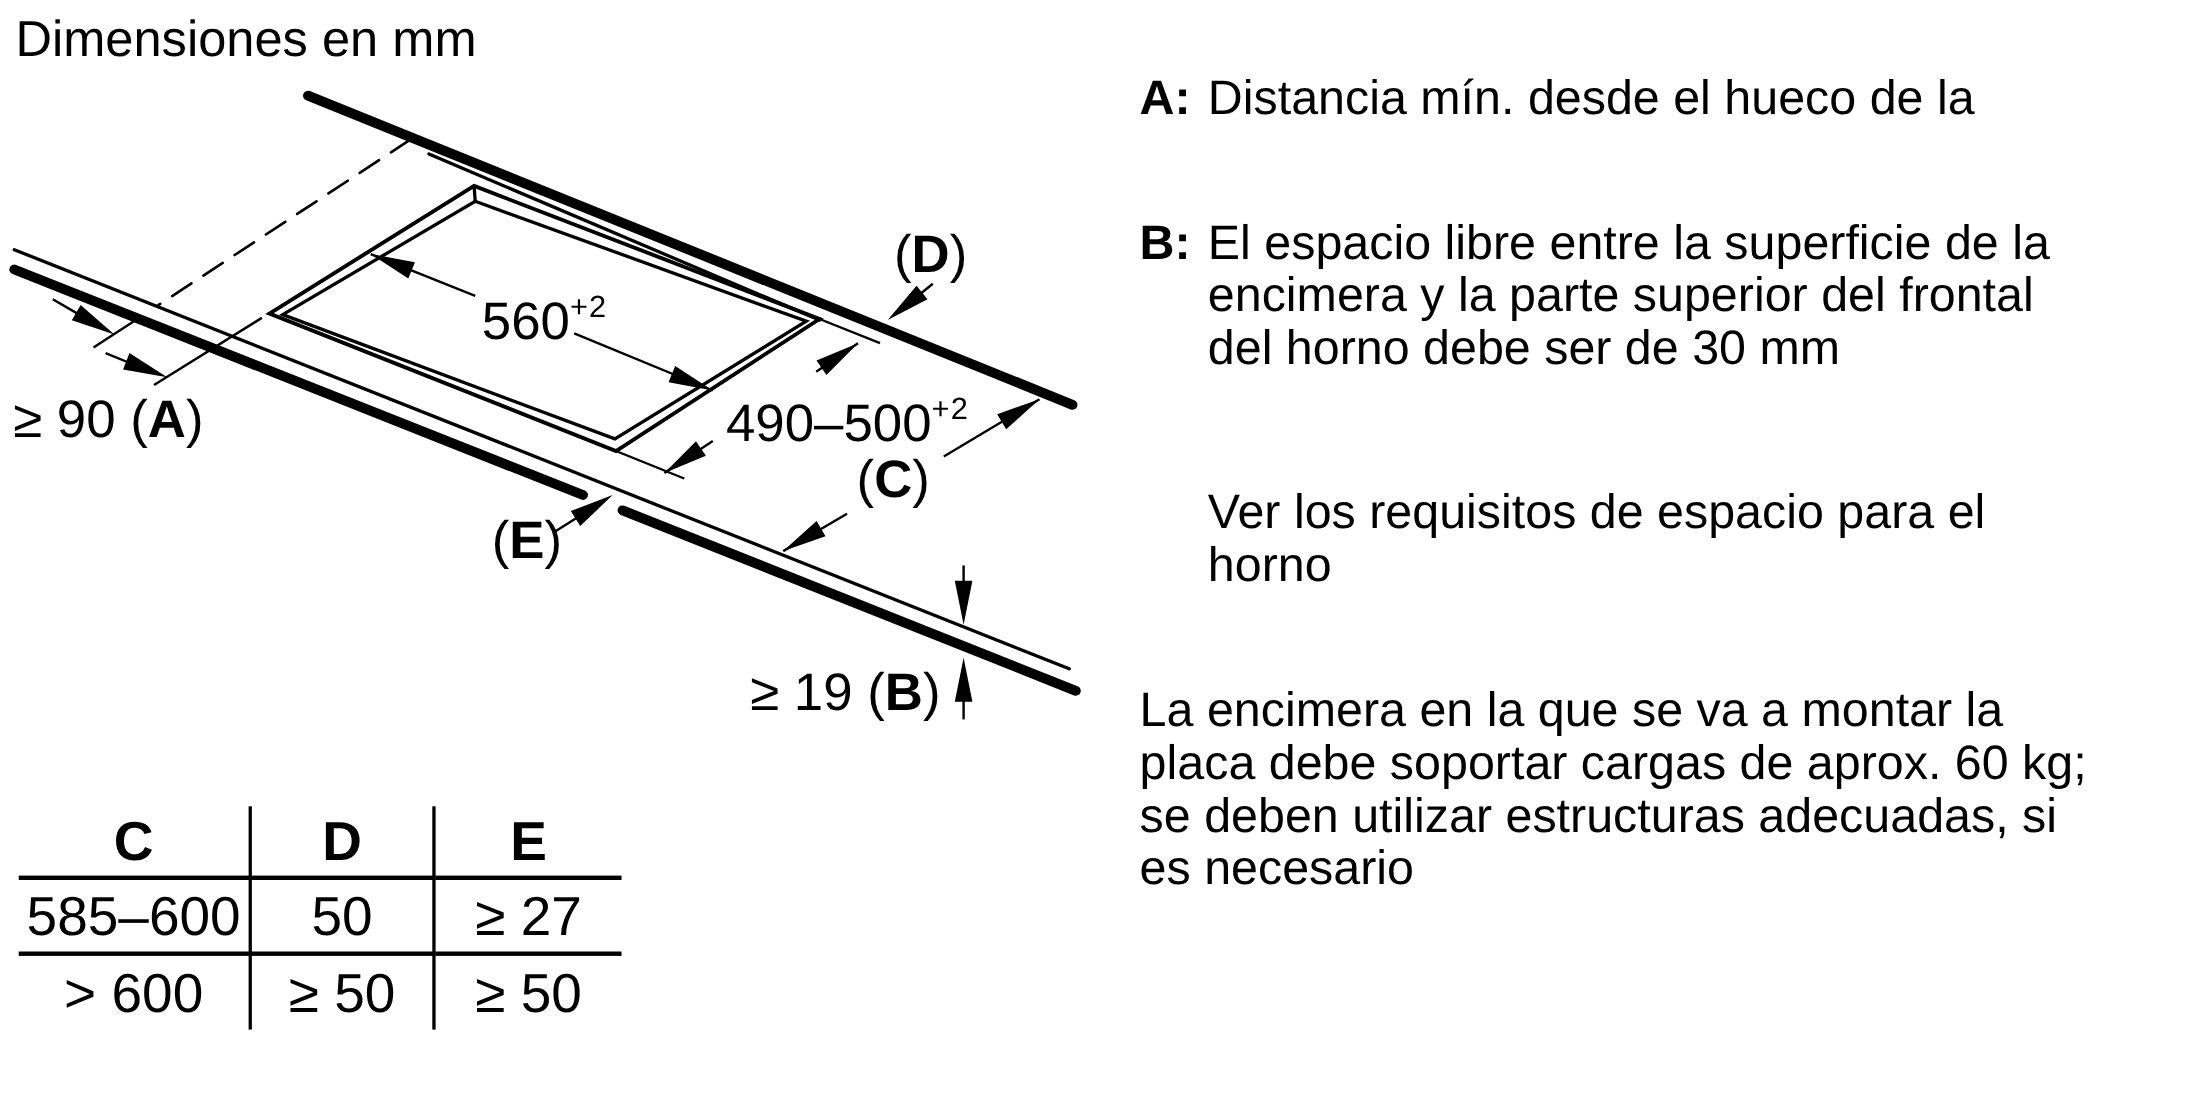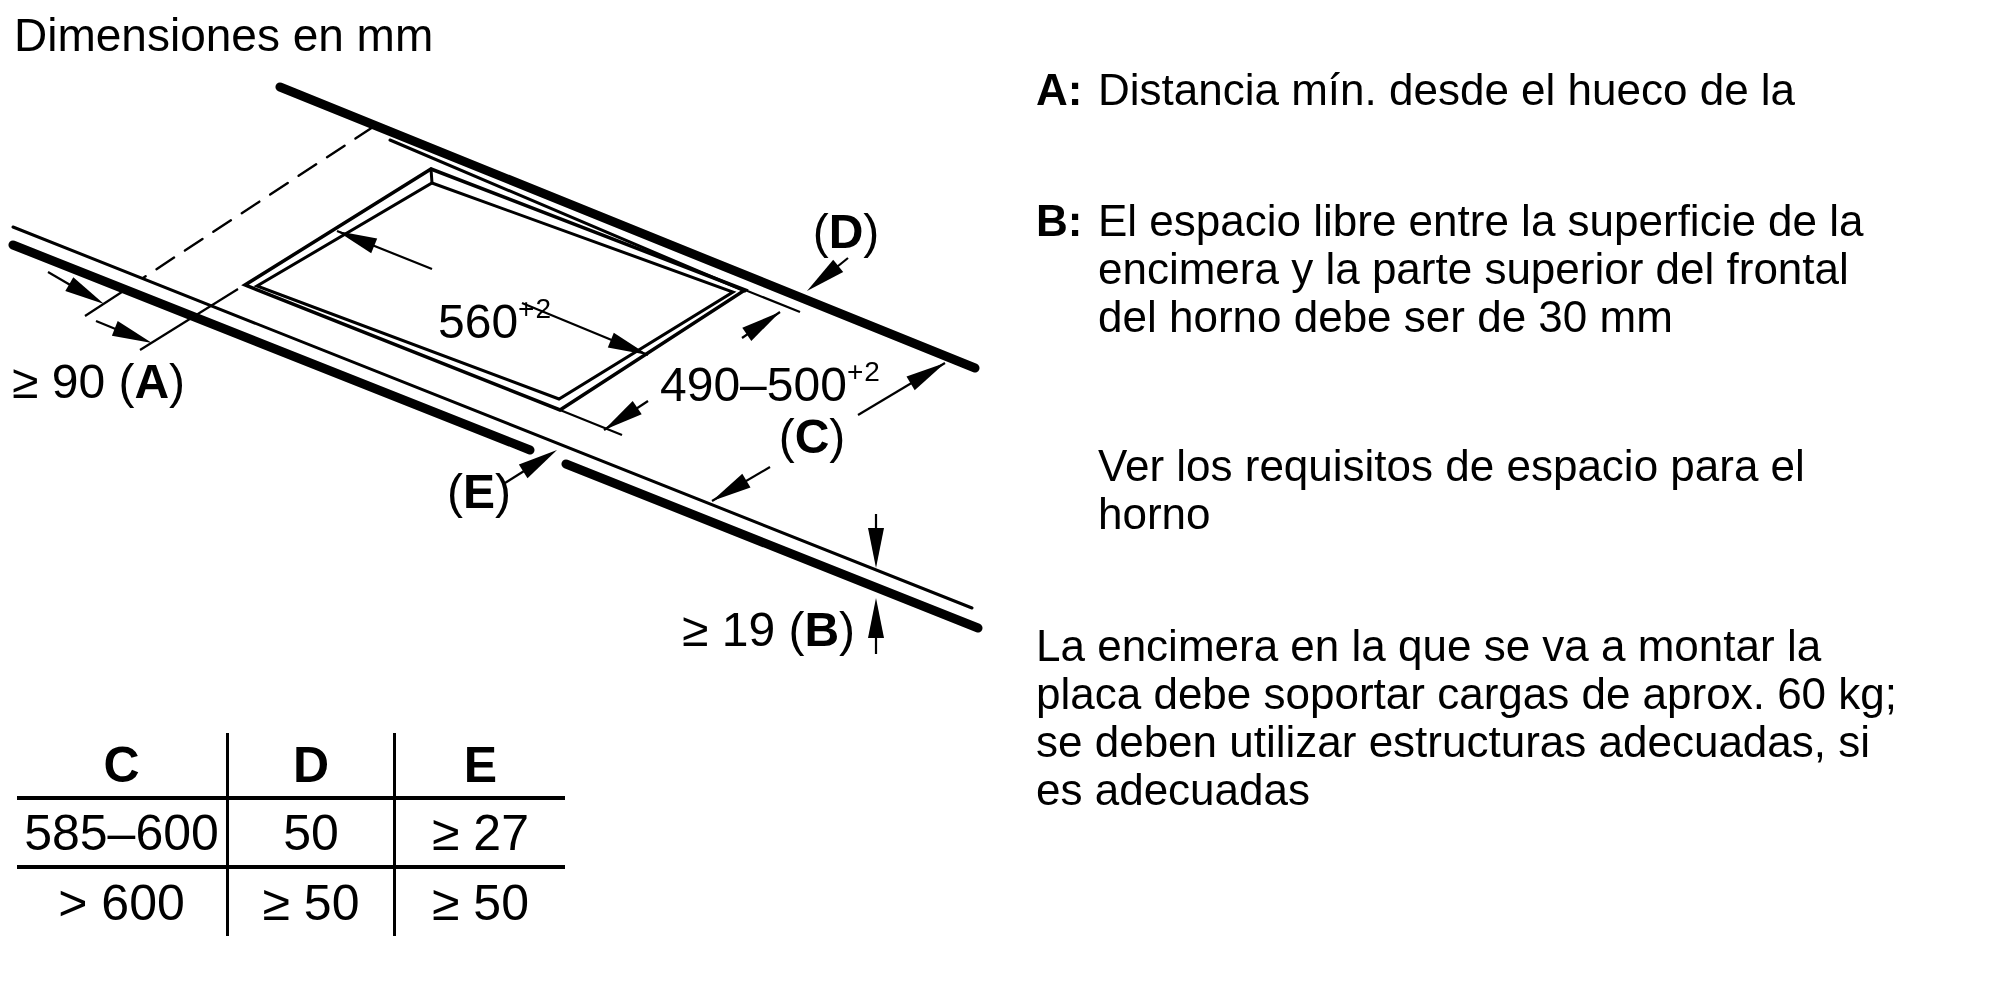--- a/index.html
+++ b/index.html
@@ -81,21 +81,21 @@
     <polygon points="604,430 641.7,414.3 632.7,401.1"></polygon>
     <polygon points="807,291 833.2,259.7 843.2,272.1"></polygon>
     <polygon points="712,501 742.3,473.7 750.5,487.5"></polygon>
     <polygon points="945,363 914.7,390.3 906.5,376.5"></polygon>
     <polygon points="557,450 527.5,478.2 518.9,464.6"></polygon>
     <polygon points="876,568 868,528 884,528"></polygon>
     <polygon points="876,598 868,638 884,638"></polygon>
   </g>
 </svg>
 
-<div class="dimlabel" style="left:438px;top:255px;margin-top:30px;"><span>560</span><sup>+2</sup></div>
+<div class="dimlabel" style="left:438px;top:255px;"><span>560</span><sup>+2</sup></div>
 
 <div class="dimlabel" style="left:660px;top:348px;"><span>490–500</span><sup>+2</sup></div>
 
 <div class="dimlabel" style="left:12px;top:358px;"><span>≥ 90 (</span><b>A</b><span>)</span></div>
 
 <div class="dimlabel" style="left:682px;top:606px;"><span>≥ 19 (</span><b>B</b><span>)</span></div>
 
 <div class="dimlabel ctr" style="left:846px;top:208px;"><span>(</span><b>D</b><span>)</span></div>
 
 <div class="dimlabel ctr" style="left:812px;top:413px;"><span>(</span><b>C</b><span>)</span></div>
@@ -116,21 +116,21 @@
 
 <div class="note" style="left:1098px;top:442px;">
   <div>Ver los requisitos de espacio para el</div>
   <div>horno</div>
 </div>
 
 <div class="note" style="left:1036px;top:589px;margin-top:33px;">
   <div>La encimera en la que se va a montar la</div>
   <div>placa debe soportar cargas de aprox. 60 kg;</div>
   <div>se deben utilizar estructuras adecuadas, si</div>
-  <div>es adecuadas</div>
+  <div>es necesario</div>
 </div>
 
 <div class="dim-table">
   <div class="cell hdr vline hline">C</div>
   <div class="cell hdr vline hline">D</div>
   <div class="cell hdr hline">E</div>
 
   <div class="cell vline hline">585–600</div>
   <div class="cell vline hline">50</div>
   <div class="cell hline">≥ 27</div>

